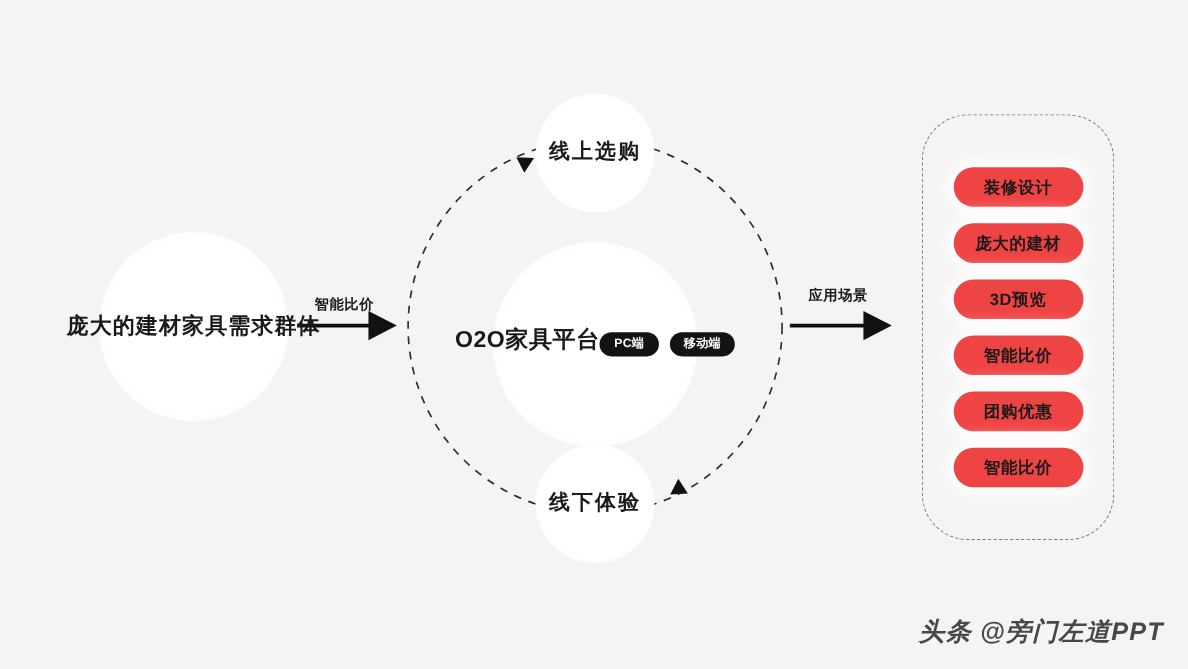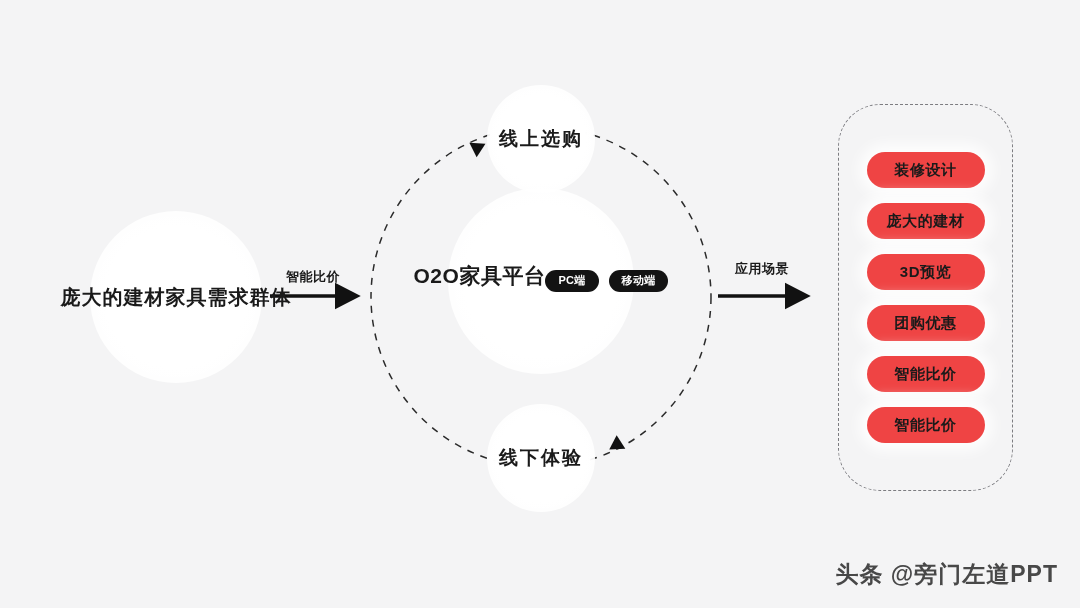--- a/index.html
+++ b/index.html
@@ -51,21 +51,21 @@
     font-size: 20px;
     font-weight: 700;
     letter-spacing: 1px;
     line-height: 1.42;
     white-space: nowrap;
   }
 
   
   #platform-circle {
     left: 448px;
-    top: 188px;
+    top: 220px;
     width: 186px;
     height: 186px;
     text-align: right;
   }
   #platform-title {
     font-size: 21px;
     font-weight: 700;
     letter-spacing: 0.5px;
     margin-bottom: 10px;
     white-space: nowrap;
@@ -165,20 +165,21 @@
   #watermark {
     position: absolute;
     right: 22px;
     bottom: 18px;
     font-size: 23px;
     font-weight: 700;
     color: #3a3a3a;
     letter-spacing: 1px;
     white-space: nowrap;
     opacity: 0.92;
+    font-style: italic;
   }
 </style>
 </head>
 <body>
 
 <div id="stage">
 
   <svg id="vector-layer" viewBox="0 0 1080 608" xmlns="http://www.w3.org/2000/svg">
     <defs>
       <marker id="solid-head" markerWidth="9" markerHeight="9" refX="6.2" refY="4.5" orient="auto" markerUnits="strokeWidth">
@@ -220,20 +221,20 @@
 
   <div class="blob" id="offline-circle">
     <div class="node-line">线下</div>
     <div class="node-line">体验</div>
   </div>
 
   <div id="scenario-panel">
     <div class="scenario-chip">装修设计</div>
     <div class="scenario-chip">庞大的建材</div>
     <div class="scenario-chip">3D预览</div>
+    <div class="scenario-chip">智能比价</div>
     <div class="scenario-chip">团购优惠</div>
     <div class="scenario-chip">智能比价</div>
-    <div class="scenario-chip">智能比价</div>
   </div>
 
   <div id="watermark">头条 @旁门左道PPT</div>
 
 </div>
 
 </body></html>

